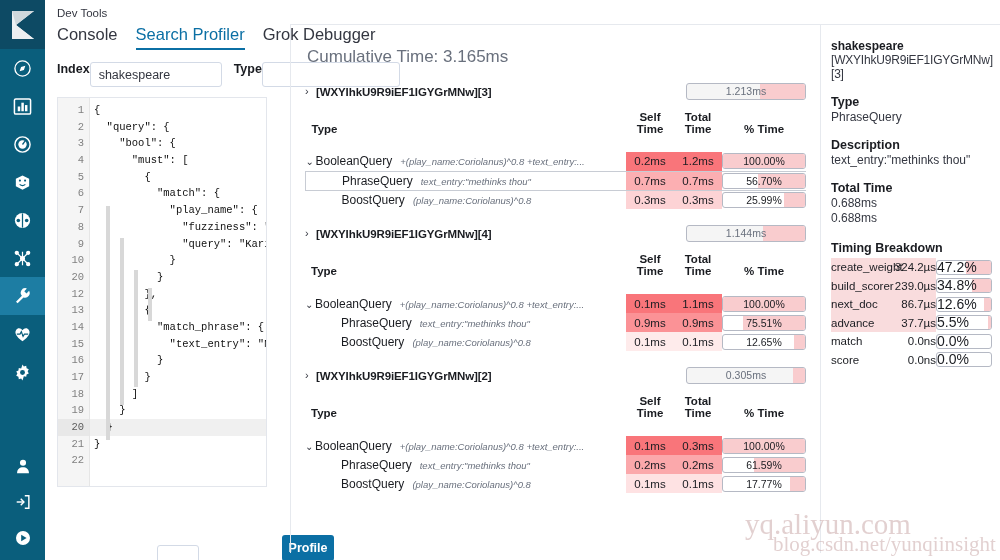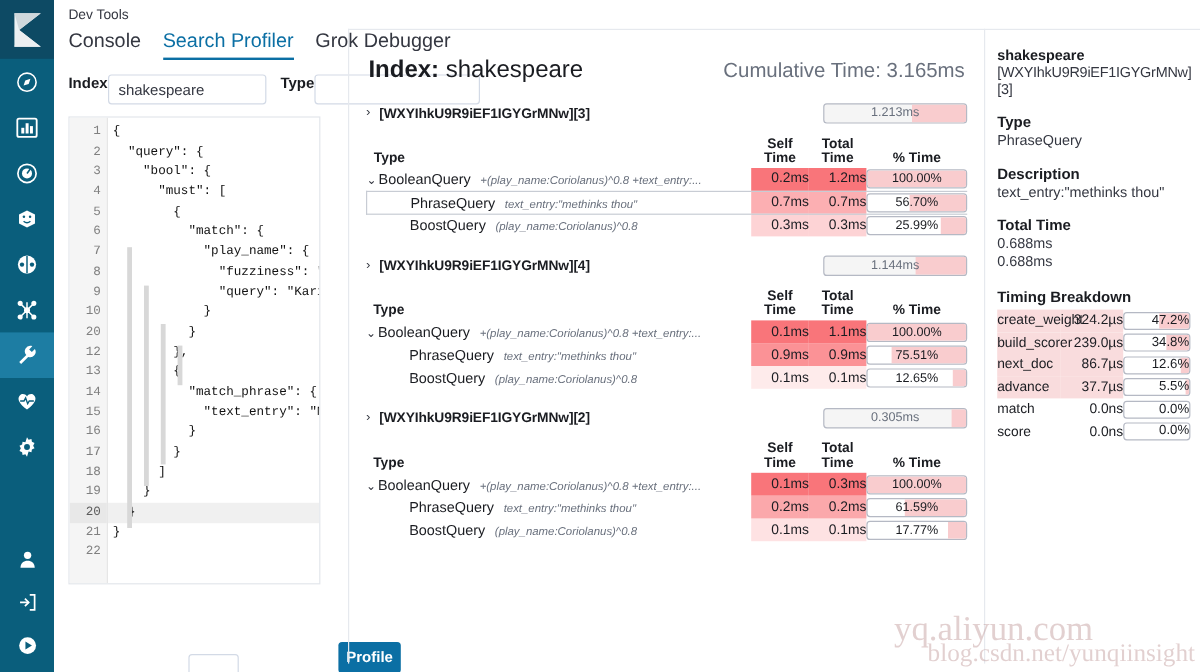--- a/index.html
+++ b/index.html
@@ -173,38 +173,38 @@
     line-height: 15px;
   }
 
   table.qtable {
     width: 100%; border-collapse: collapse;
     margin-top: 9px; table-layout: fixed;
   }
   table.qtable th {
     font-size: 11.5px; font-weight: bold; color: #1a1c21;
     text-align: center; vertical-align: bottom;
-    padding: 2px 2px 2px 2px;
+    padding: 2px 2px 17px 2px;
   }
   table.qtable th.type-h { text-align: left; padding-left: 6px; }
   .col-type { width: auto; }
   .col-self { width: 48px; }
   .col-total { width: 48px; }
   .col-pct  { width: 84px; }
 
   table.qtable td { font-size: 11.5px; padding: 0; height: 19px; }
   td.c-type {
     padding-left: 6px; color: #1a1c21; white-space: nowrap; overflow:hidden;
   }
   td.c-type .caret { color:#343741; font-size:10px; display:inline-block; width:10px; }
   td.c-type .tname { font-size: 12px; }
   td.c-type .tdesc {
     font-size: 9.5px; font-style: italic; color: #69707d; margin-left: 8px;
   }
-  td.c-num { text-align: right; color: #1a1c21; font-size: 11.5px; }
+  td.c-num { text-align: center; color: #1a1c21; font-size: 11.5px; }
   td.c-pct { padding: 0 1px; }
   .pctbar {
     height: 16px; border: 1px solid #b5b9c4; border-radius: 3px;
     background: #fff; position: relative; overflow: hidden;
   }
   .pctbar .pfill {
     position: absolute; right: 0; top: 0; bottom: 0; background: #f9ccce;
   }
   .pctbar span {
     position: absolute; left:0; right:0; top:0; text-align: center;
@@ -232,22 +232,22 @@
   td.b-name { color: #1a1c21; padding-left: 2px; white-space: nowrap; }
   td.b-time { color: #1a1c21; text-align: right; padding-right: 4px; width: 52px; white-space: nowrap; }
   td.b-pct { width: 56px; padding-left: 3px; }
   .brow-hl { background: #f9dcdd; }
   .bpct {
     height: 15px; border: 1px solid #b5b9c4; border-radius: 3px;
     background: #fff; position: relative; overflow: hidden;
   }
   .bpct .bfill { position:absolute; right:0; top:0; bottom:0; background:#f9ccce; }
   .bpct span {
-    position:absolute; left:0; right:0; top:0; text-align:right;
-    font-size: 11px; color:#1a1c21; line-height: 13px;
+    position:absolute; left:0; right:0; top:0; text-align:left;
+    font-size: 14px; color:#1a1c21; line-height: 13px;
   }
 
   
   .watermark {
     position: absolute; pointer-events: none;
     color: rgba(190,150,150,0.45);
     font-family: "Liberation Serif", serif;
     white-space: nowrap;
   }
   #wm1 { left: 700px; top: 508px; font-size: 29px; }
@@ -406,24 +406,20 @@
             </div>
           <div class="code" id="code"><div>{</div><div>  "query": {</div><div>    "bool": {</div><div>      "must": [</div><div>        {</div><div>          "match": {</div><div>            "play_name": {</div><div>              "fuzziness": "AUTO",</div><div>              "query": "Kariolanus"</div><div>            }</div><div>          }</div><div>        },</div><div>        {</div><div>          "match_phrase": {</div><div>            "text_entry": "Methinks</div><div>          }</div><div>        }</div><div>      ]</div><div>    }</div><div class="cur">  }</div><div>}</div><div></div><div class="indent-guide" style="left: 16px; top: 108px; height: 234px;"></div><div class="indent-guide" style="left: 30px; top: 140px; height: 167px;"></div><div class="indent-guide" style="left: 44px; top: 172px; height: 117px;"></div><div class="indent-guide" style="left: 58px; top: 190px; height: 33px;"></div></div>
         </div>
 
         <div class="small-btn"></div>
         <button class="profile-btn">Profile</button>
       </div>
 
       <div class="results">
         <div class="res-head">
-          <div class="res-index">
-            <b>Index:</b>
-            <span>shakespeare</span>
-          </div>
           <div class="res-cum">Cumulative Time: 3.165ms</div>
         </div>
         <div id="shards">
             <div class="shard">
               <div class="shard-head">
                 <span class="shard-caret">›</span>
                 <span class="shard-id">[WXYIhkU9R9iEF1IGYGrMNw][3]</span>
                 <div class="timebar">
                   <div class="fill" style="width:38%"></div>
                   <span>1.213ms</span>

